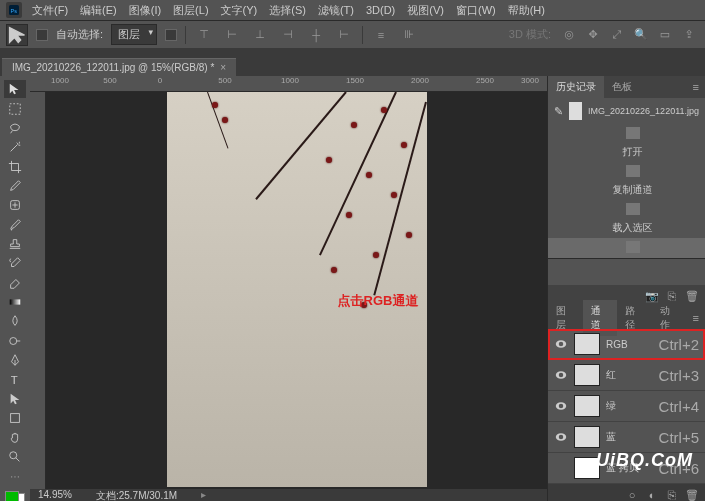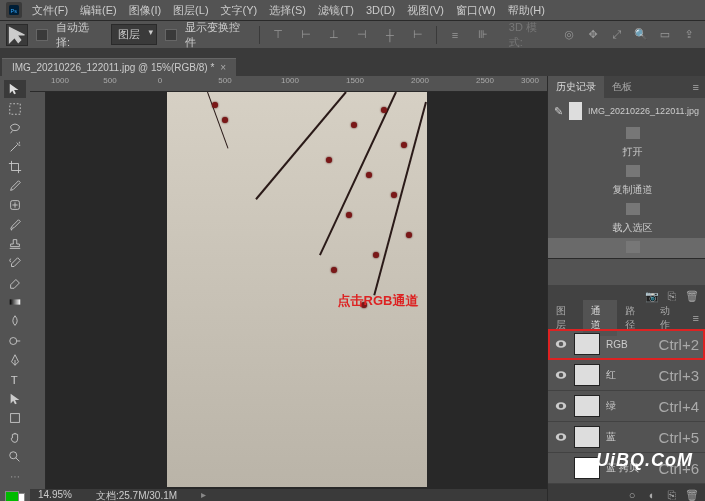--- a/index.html
+++ b/index.html
@@ -99,21 +99,20 @@
 <div class="optbar">
   <div class="tool-icon">
     <svg viewBox="0 0 16 16" stroke="#ccc" fill="none">
         <path d="M2 2 L2 14 L6 10 L9 14 L11 12 L8 8 L14 8 Z" fill="#ccc"></path>
       </svg>
   </div>
   <div class="checkbox"></div>
   <span>自动选择:</span>
   <div class="dropdown"><span>图层</span></div>
   <div class="checkbox"></div>
-  <span>显示变换控件</span>
   <div class="sep"></div>
   <div class="icon-btn">⊤</div>
   <div class="icon-btn">⊢</div>
   <div class="icon-btn">⊥</div>
   <div class="icon-btn">⊣</div>
   <div class="icon-btn">┼</div>
   <div class="icon-btn">⊢</div>
   <div class="sep"></div>
   <div class="icon-btn">≡</div>
   <div class="icon-btn">⊪</div>

